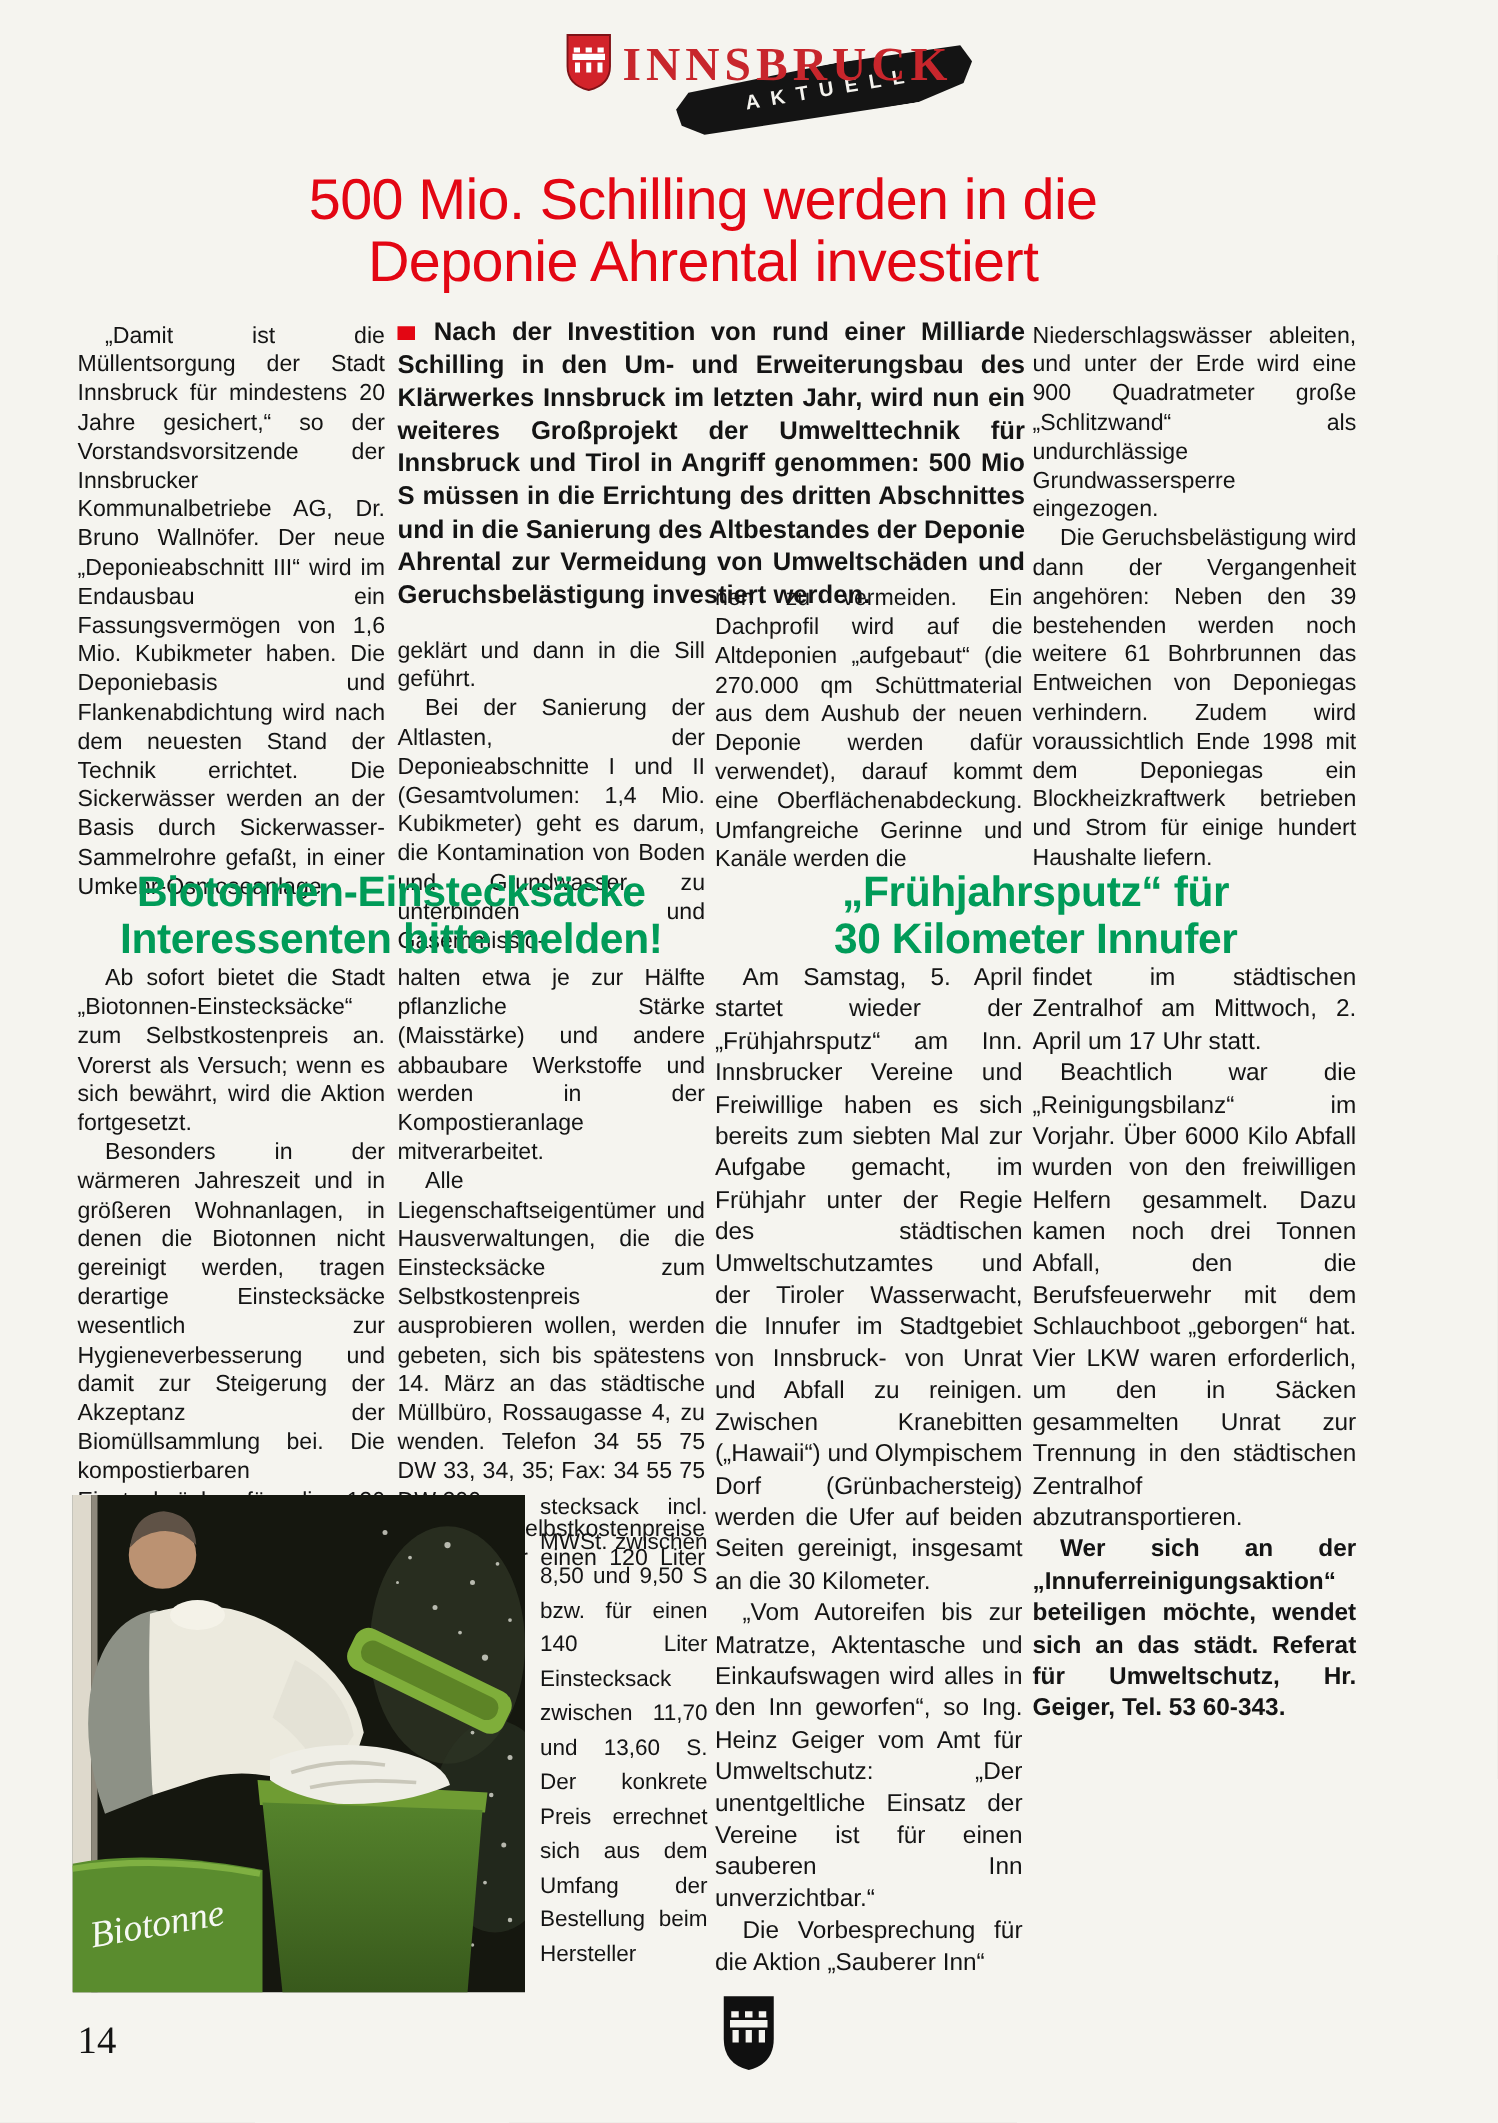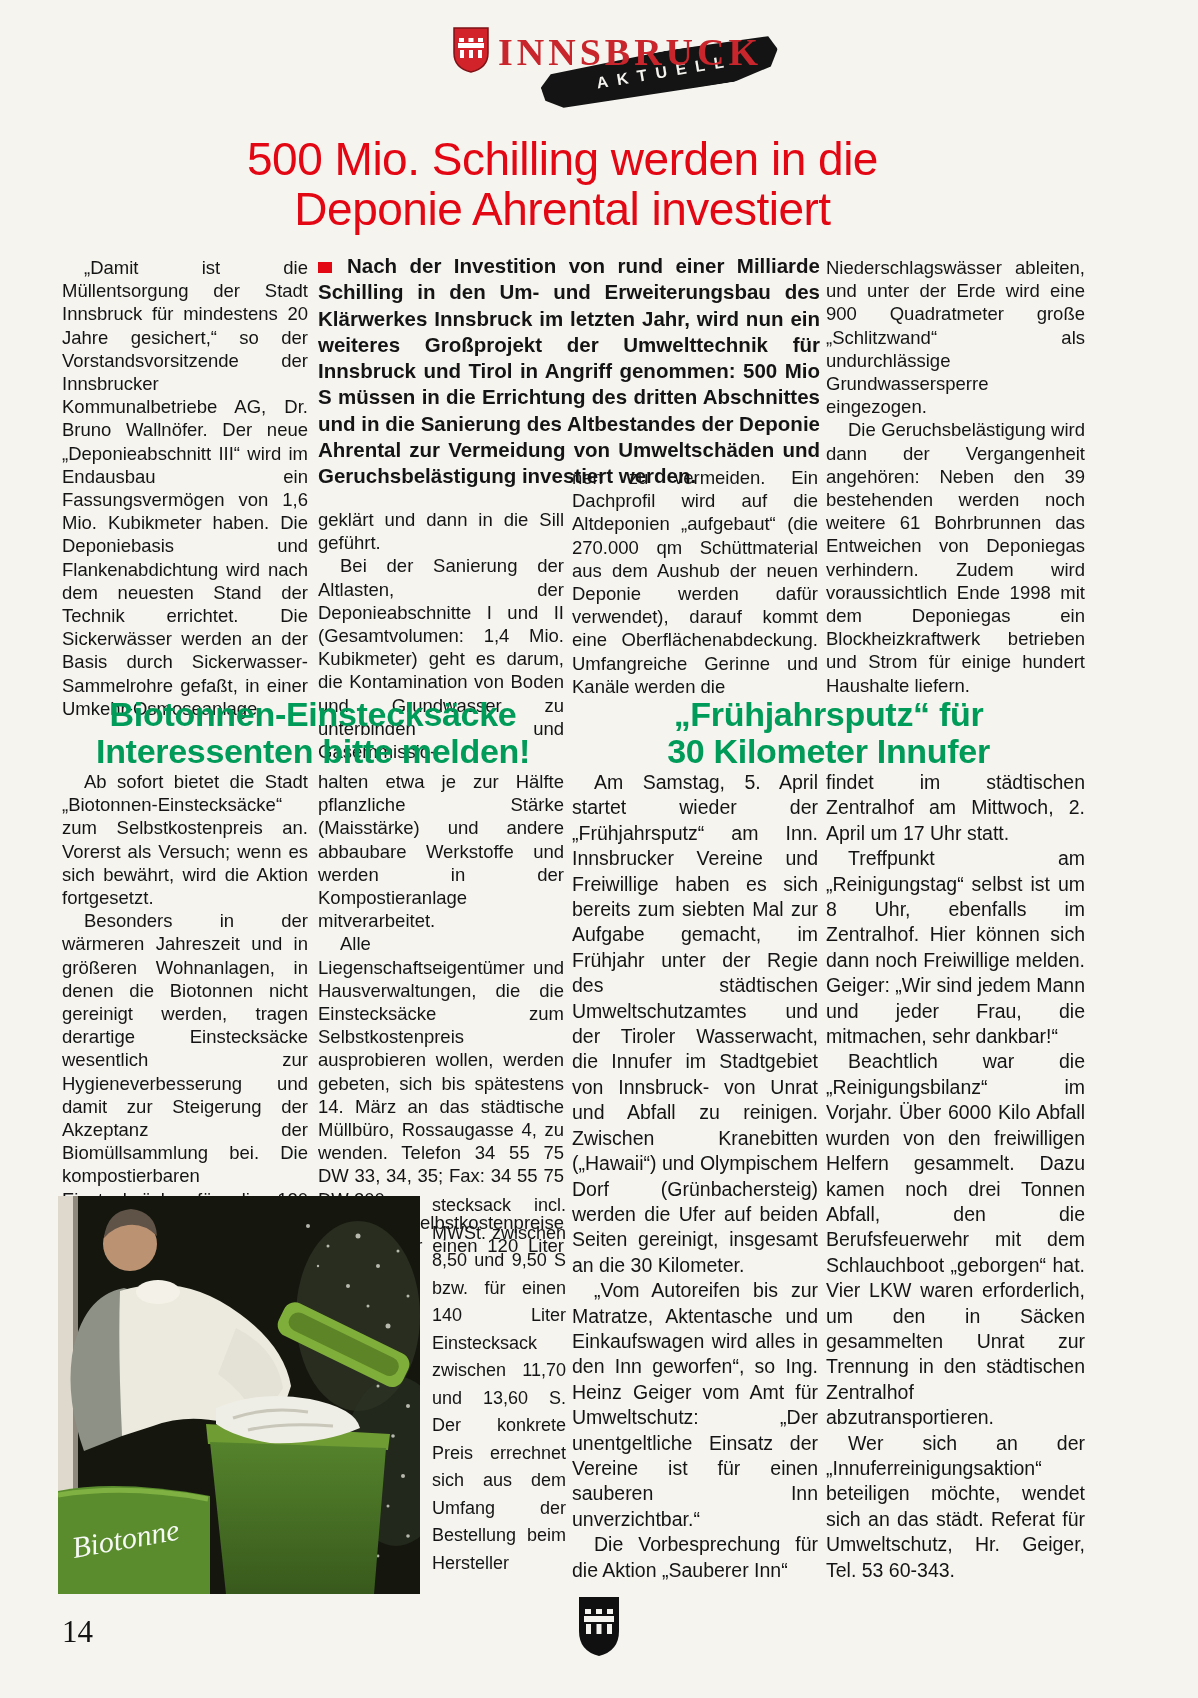--- a/index.html
+++ b/index.html
@@ -25,21 +25,21 @@
       font-size:34px;line-height:37px;text-align:center;letter-spacing:-0.3px;}
   .g-head.left{left:62px;width:502px;}
   .g-head.right{left:572px;width:513px;}
 
   
   .col{position:absolute;text-align:justify;}
   .col p{margin:0;}
   .b18{font-size:18.5px;line-height:23.2px;}
   .b19{font-size:19.5px;line-height:25.4px;}
   p.ind{text-indent:22px;}
-  .bold{font-weight:normal;}
+  .bold{font-weight:bold;}
 
   .a1-col1{left:62px;top:256px;width:246px;}
   .a1-lede{left:318px;top:253px;width:502px;font-weight:bold;
            font-size:20.5px;line-height:26.3px;text-align:justify;}
   .lede-sq{display:inline-block;width:14px;height:11px;background:#e30613;
            margin-right:15px;}
   .a1-col2{left:318px;top:466px;width:246px;margin-top:42px;}
   .a1-col3{left:572px;top:466px;width:246px;}
   .a1-col4{left:826px;top:256px;width:259px;}
 
@@ -128,21 +128,20 @@
     <p>stecksack incl. MWSt. zwischen 8,50 und 9,50 S bzw. für einen 140 Liter Einstecksack zwischen 11,70 und 13,60 S. Der konkrete Preis errechnet sich aus dem Umfang der Bestellung beim Hersteller</p>
   </div>
 
   <div class="col b19 a3-colC">
     <p class="ind">Am Samstag, 5. April startet wieder der „Frühjahrsputz“ am Inn. Innsbrucker Vereine und Freiwillige haben es sich bereits zum siebten Mal zur Aufgabe gemacht, im Frühjahr unter der Regie des städtischen Umweltschutzamtes und der Tiroler Wasserwacht, die Innufer im Stadtgebiet von Innsbruck- von Unrat und Abfall zu reinigen. Zwischen Kranebitten („Hawaii“) und Olympischem Dorf (Grünbachersteig) werden die Ufer auf beiden Seiten gereinigt, insgesamt an die 30 Kilometer.</p>
     <p class="ind">„Vom Autoreifen bis zur Matratze, Aktentasche und Einkaufswagen wird alles in den Inn geworfen“, so Ing. Heinz Geiger vom Amt für Umweltschutz: „Der unentgeltliche Einsatz der Vereine ist für einen sauberen Inn unverzichtbar.“</p>
     <p class="ind">Die Vorbesprechung für die Aktion „Sauberer Inn“</p>
   </div>
   <div class="col b19 a3-colD">
     <p>findet im städtischen Zentralhof am Mittwoch, 2. April um 17 Uhr statt.</p>
-    <p class="ind">Treffpunkt am „Reinigungstag“ selbst ist um 8 Uhr, ebenfalls im Zentralhof. Hier können sich dann noch Freiwillige melden. Geiger: „Wir sind jedem Mann und jeder Frau, die mitmachen, sehr dankbar!“</p>
     <p class="ind">Beachtlich war die „Reinigungsbilanz“ im Vorjahr. Über 6000 Kilo Abfall wurden von den freiwilligen Helfern gesammelt. Dazu kamen noch drei Tonnen Abfall, den die Berufsfeuerwehr mit dem Schlauchboot „geborgen“ hat. Vier LKW waren erforderlich, um den in Säcken gesammelten Unrat zur Trennung in den städtischen Zentralhof abzutransportieren.</p>
     <p class="ind bold">Wer sich an der „Innuferreinigungsaktion“ beteiligen möchte, wendet sich an das städt. Referat für Umweltschutz, Hr. Geiger, Tel. 53 60-343.</p>
   </div>
 
   <svg class="photo" viewBox="0 0 362 398">
     <defs>
       <linearGradient id="binGrad" x1="0" y1="0" x2="0" y2="1">
         <stop offset="0" stop-color="#55832c"></stop>
           <stop offset="1" stop-color="#38591c"></stop>
       </linearGradient>

